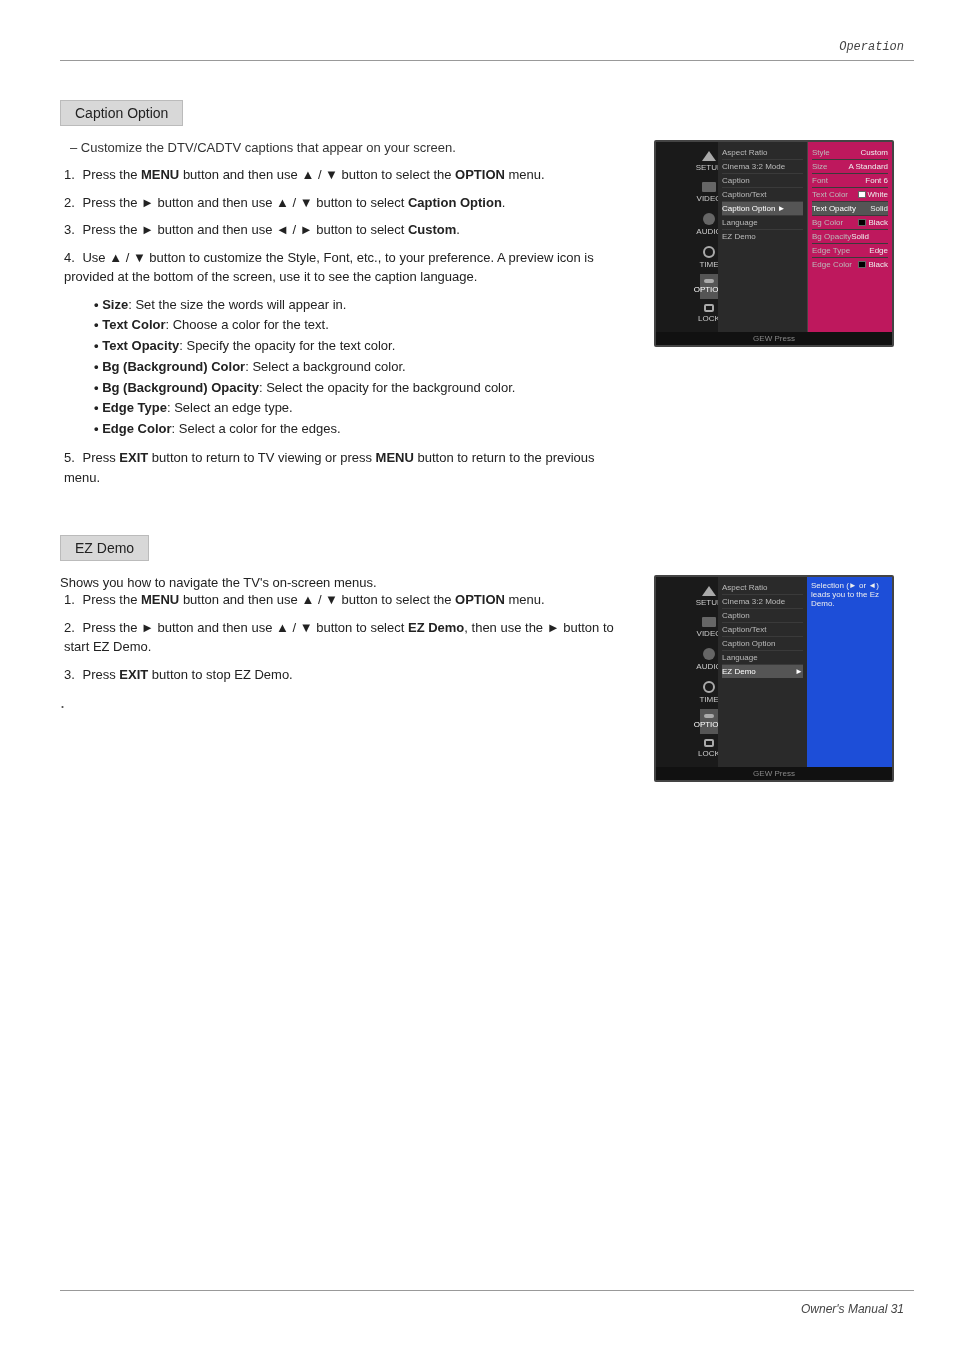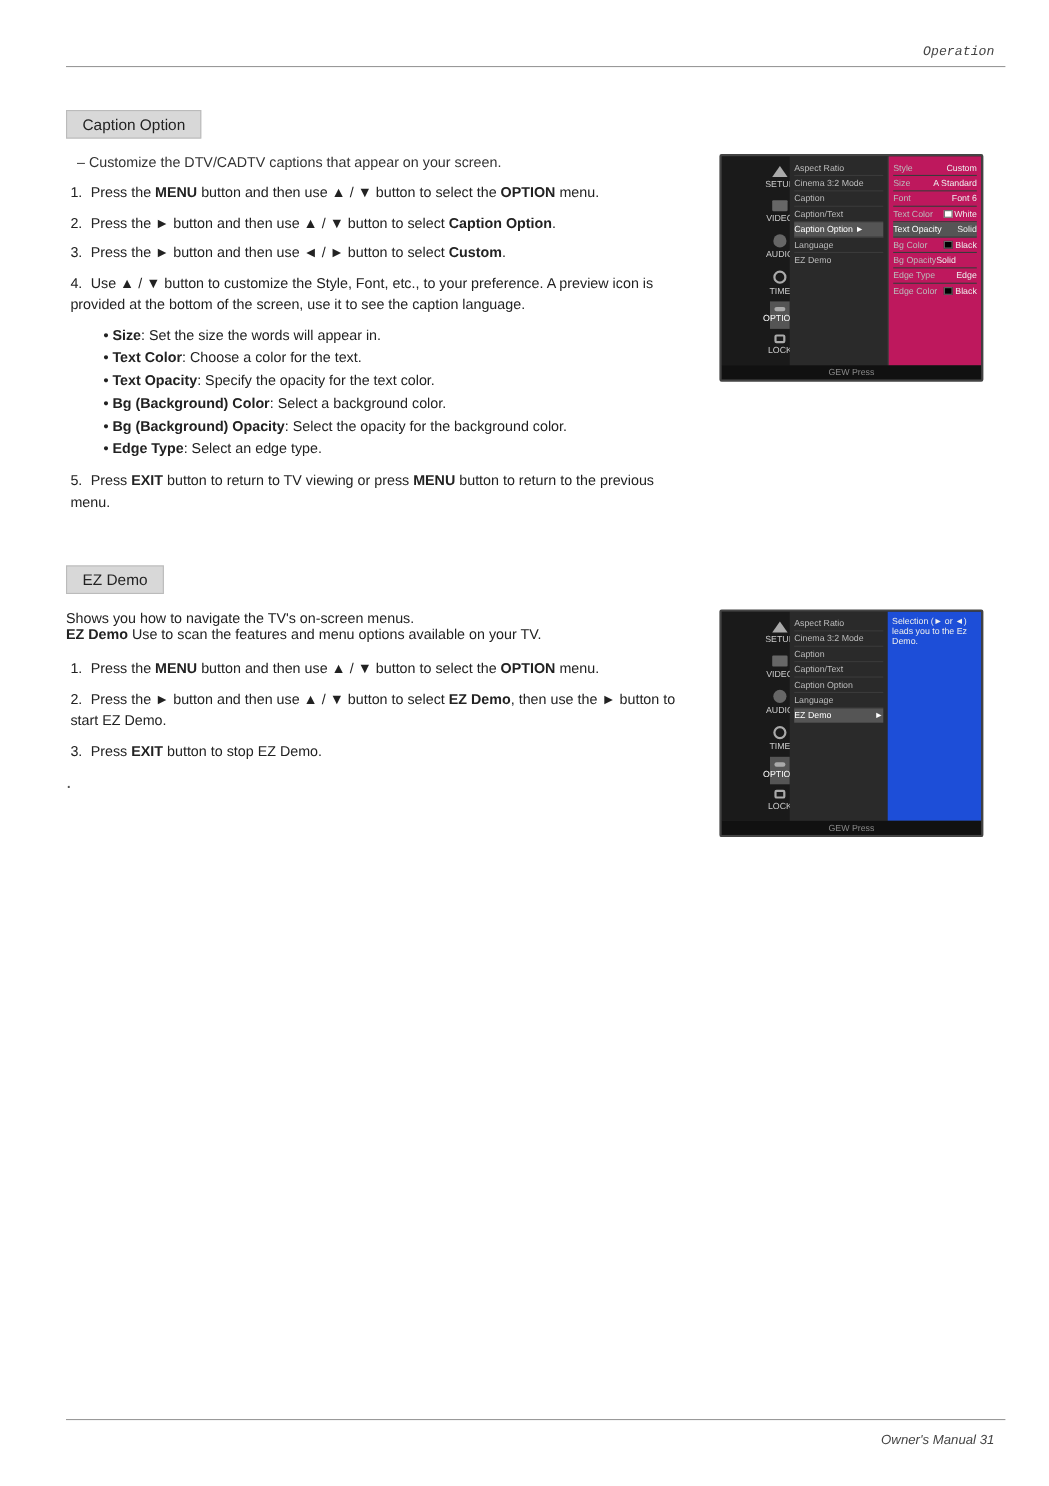--- a/index.html
+++ b/index.html
@@ -323,20 +323,21 @@
             Use ▲ / ▼ button to customize the Style, Font, etc., to your preference. A preview icon is provided at the bottom of the screen, use it to see the caption language.
           </div>
 
           <ul class="bullet-list">
             <li><strong>Size</strong>: Set the size the words will appear in.</li>
             <li><strong>Text Color</strong>: Choose a color for the text.</li>
             <li><strong>Text Opacity</strong>: Specify the opacity for the text color.</li>
             <li><strong>Bg (Background) Color</strong>: Select a background color.</li>
             <li><strong>Bg (Background) Opacity</strong>: Select the opacity for the background color.</li>
             <li><strong>Edge Type</strong>: Select an edge type.</li>
+            <li><strong>Edge Color</strong>: Select a color for the edges.</li>
           </ul>
 
           <div class="step">
             <span class="step-number">5.</span>
             Press <strong>EXIT</strong> button to return to TV viewing or press <strong>MENU</strong> button to return to the previous menu.
           </div>
 
         </div>
 
         <div class="image-col">
@@ -434,24 +435,20 @@
 
       <div>
         <span class="section-label">EZ Demo</span>
       </div>
 
       <div class="two-col">
         <div class="text-col">
 
           <p class="ez-shows">Shows you how to navigate the TV's on-screen menus.</p>
 
-          <p class="ez-desc-line">
-            <b>EZ Demo</b>
-            <span>   Use to scan the features and menu options available on your TV.</span>
-          </p>
 
           <div class="step">
             <span class="step-number">1.</span>
             Press the <strong>MENU</strong> button and then use ▲ / ▼  button to select the <strong>OPTION</strong> menu.
           </div>
           <div class="step">
             <span class="step-number">2.</span>
             Press the ► button and then use ▲ / ▼ button to select <strong>EZ Demo</strong>, then use the ► button to start EZ Demo.
           </div>
           <div class="step">

